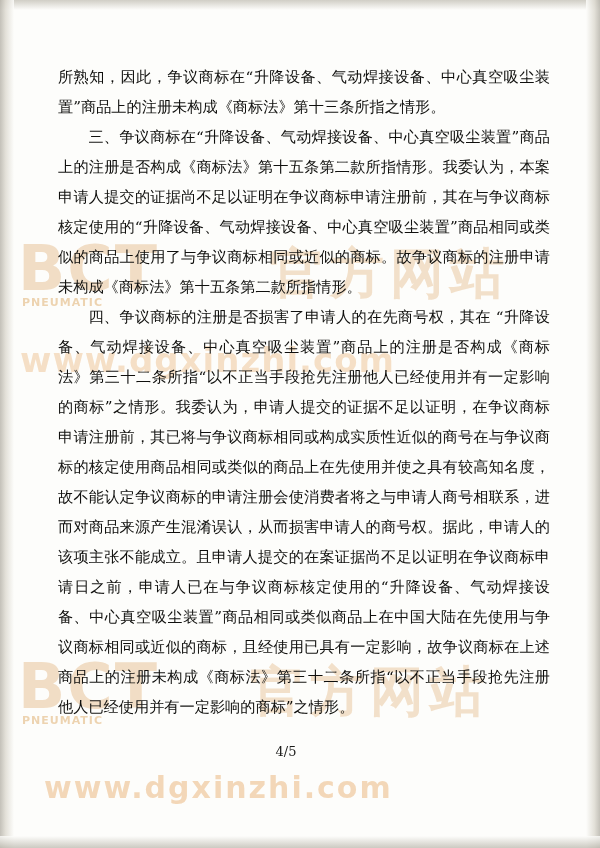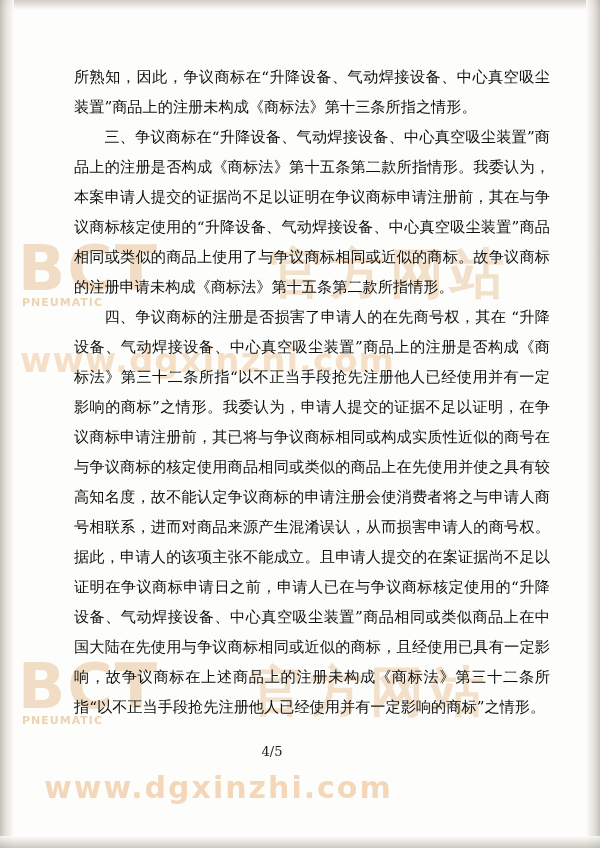--- a/index.html
+++ b/index.html
@@ -140,29 +140,29 @@
     top: 62px;
     width: 492px;
     font-size: 15.2px;
     line-height: 30px;
     color: #10100e;
     text-align: justify;
     text-justify: inter-ideograph;
     font-family: "DejaVu Serif", "Liberation Serif", serif;
   }
   .body-text p {
-    margin: 0 0 0 16px;
+    margin: 0 0 0 0;
     text-indent: 0;
   }
   .body-text p.indent {
     text-indent: 2em;
   }
   .page-number {
     position: absolute;
-    left: 2px;
+    left: 16px;
     top: 744px;
     width: 540px;
     text-align: center;
     font-size: 13px;
     color: #1a1a18;
     font-family: "DejaVu Serif", "Liberation Serif", serif;
   }
 </style>
 </head>
 <body>

